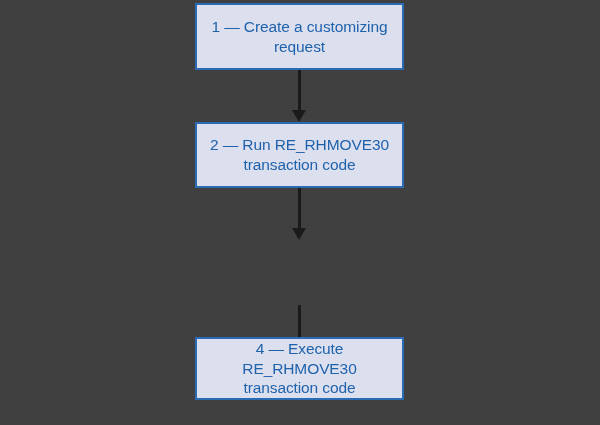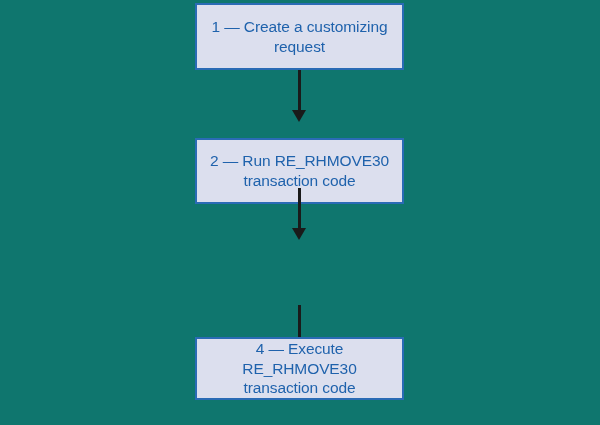--- a/index.html
+++ b/index.html
@@ -4,21 +4,21 @@
 <style>
   html, body {
     margin: 0;
     padding: 0;
     background: #ffffff;
   }
   #canvas {
     position: relative;
     width: 600px;
     height: 425px;
-    background: #0f766e;
+    background: #404040;
     overflow: hidden;
     font-family: "Liberation Sans", sans-serif;
   }
   .node {
     position: absolute;
     left: 195px;
     width: 209px;
     box-sizing: border-box;
     background: #dcdfee;
     border: 2px solid #2a6bb5;
@@ -31,21 +31,21 @@
     line-height: 1.28;
     font-weight: 400;
     letter-spacing: -0.1px;
     padding: 2px 10px;
   }
   .node-label {
     display: block;
     white-space: pre-line;
   }
   .node-1 { top: 3px;   height: 67px; }
-  .node-2 { top: 122px; height: 66px; margin-top: 16px; }
+  .node-2 { top: 122px; height: 66px; }
   .node-3 { top: 240px; height: 65px; }
   .node-4 { top: 337px; height: 63px; }
 
   .connector {
     position: absolute;
     left: 292px;
     width: 15px;
   }
   .connector .stem {
     position: absolute;

